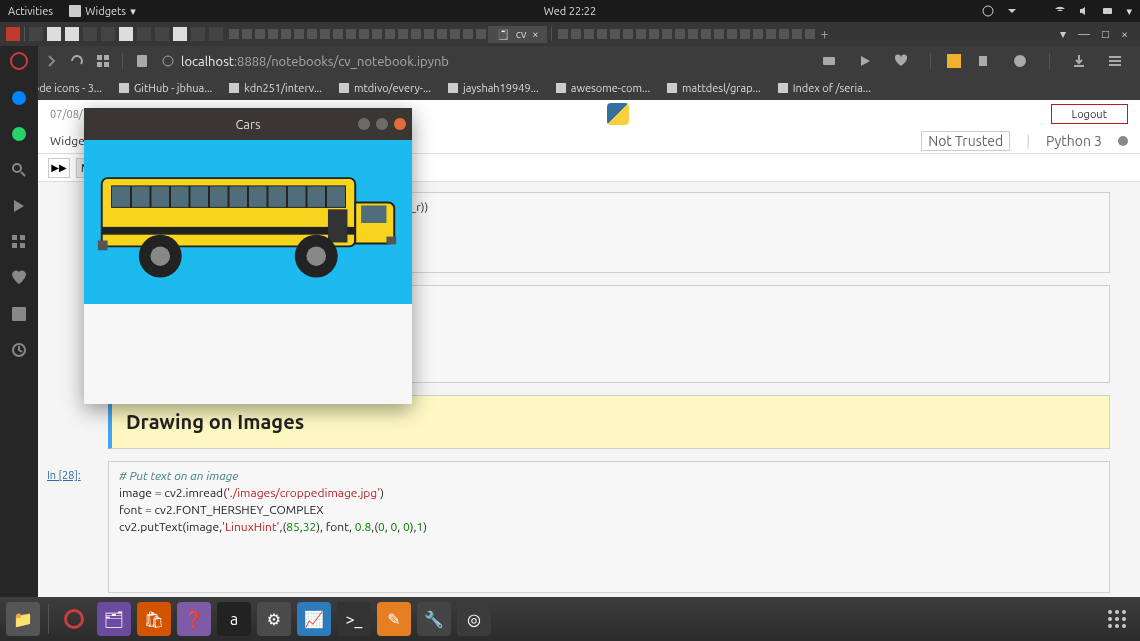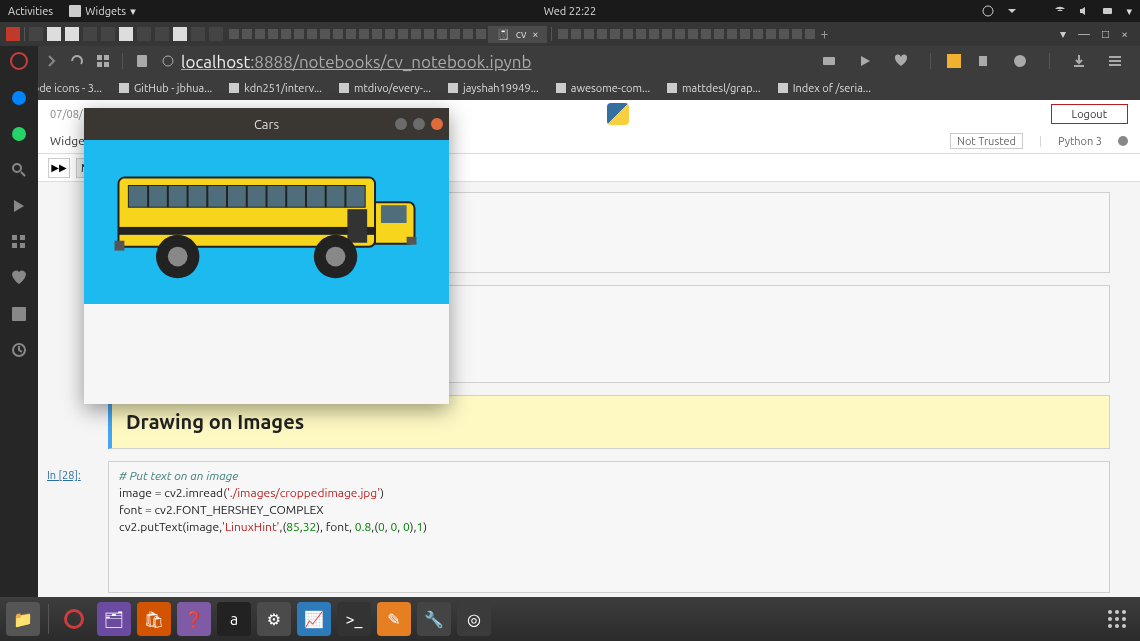--- a/index.html
+++ b/index.html
@@ -20,61 +20,61 @@
 .tab-strip .sq.red { background:#c0392b; }
 .tab-strip .sq.white { background:#ddd; }
 .tab-strip .active-tab { display:flex; align-items:center; gap:6px; background:#4b4b4b; padding:2px 8px; font-size:11px; color:#ddd; margin:0 2px; }
 .tab-strip .filler { display:flex; gap:3px; margin-left:4px; }
 .tab-strip .filler span { width:10px; height:10px; background:#555; }
 .win-ctrl { margin-left:auto; display:flex; gap:12px; color:#ccc; font-size:12px; padding-right:8px; }
 
 .addr-row { height:30px; display:flex; align-items:center; padding:0 12px; background:#3c3c3c; color:#aaa; }
 .addr-row svg { width:14px; height:14px; fill:#aaa; margin:0 6px; }
 .addr-row .sep { width:1px; height:16px; background:#555; margin:0 6px; }
-.addr-row .url { font-size:17px; color:#aaa;text-decoration:underline; }
+.addr-row .url { font-size:13px; color:#aaa; }
 .addr-row .url .host { color:#eee; }
 .addr-row .right { margin-left:auto; display:flex; align-items:center; gap:10px; }
 .addr-row .yel { width:14px; height:14px; background:#f0b030; }
 
 .bookmarks { height:24px; display:flex; align-items:center; gap:16px; padding:0 10px; background:#3c3c3c; color:#ddd; font-size:11px; }
 .bookmarks .bm { display:flex; align-items:center; gap:4px; white-space:nowrap; }
 .bookmarks svg { width:12px; height:12px; fill:#ccc; }
 
 
 .left-launcher { position:absolute; left:0; top:46px; bottom:44px; width:38px; background:#262626; display:flex; flex-direction:column; align-items:center; padding-top:6px; gap:20px; }
 .left-launcher svg { width:16px; height:16px; fill:#888; }
 .left-launcher .opera-o { width:18px; height:18px; border:2px solid #cc3d3d; border-radius:50%; }
 
 
 .jupyter { position:absolute; left:38px; right:0; top:100px; bottom:44px; background:#f5f5f5; overflow:hidden; }
 .jup-top { background:#fff; height:28px; display:flex; align-items:center; padding:0 12px; font-size:11px; color:#888; }
 .jup-top .logout { margin-left:auto; border:1px solid #b91c1c; padding:3px 20px; font-size:11px; color:#333; background:#fff; }
 .jup-top .pylogo { width:22px; height:22px; margin-right:16px; background:linear-gradient(135deg,#366f9e 50%,#f7cf3f 50%); border-radius:4px; }
 .jup-menus { background:#fff; height:26px; border-bottom:1px solid #ddd; display:flex; align-items:center; padding:0 12px; font-size:12px; color:#333; gap:16px; }
-.jup-menus .right { margin-left:auto; display:flex; align-items:center; gap:16px; font-size:11px; color:#666; }
+.jup-menus .right { margin-left:auto; display:flex; align-items:center; gap:16px; font-size:14px; color:#666; }
 .jup-menus .trusted { border:1px solid #ccc; padding:1px 6px; }
 .jup-menus .dot { width:10px; height:10px; border-radius:50%; background:#888; }
 .jup-toolbar { background:#fff; height:28px; border-bottom:1px solid #ddd; display:flex; align-items:center; padding:0 10px; gap:6px; }
 .jup-toolbar select { font-size:11px; width:80px; border:1px solid #ccc; height:20px; }
 .jup-toolbar .tbtn { border:1px solid #ccc; width:22px; height:20px; display:flex; align-items:center; justify-content:center; font-size:10px; background:#fff; }
 
 .notebook { padding:10px 30px 10px 70px; font-family: "DejaVu Sans Mono", monospace; font-size:12px; line-height:1.4; }
 .cell { background:#f7f7f7; border:1px solid #cfcfcf; padding:6px 10px; margin-bottom:12px; position:relative; }
 .cell.md { background:#fef9c3; border:1px solid #cfcfcf; }
 .cell.md.sel { border-left:4px solid #42a5f5; }
 .cell.md h2 { font-family: Ubuntu, sans-serif; font-size:20px; color:#222; font-weight:600; padding:6px 4px; }
 .prompt { position:absolute; left:-62px; top:6px; color:#2e6da4; font-size:11px;text-decoration:underline; }
 pre { white-space:pre; }
 .c-com { color:#408080; font-style:italic; }
 .c-str { color:#ba2121; }
 .c-num { color:#008000; }
 .c-id  { color:#222; }
 
 
-.cars-win { position:absolute; left:84px; top:108px; width:365px; height:296px; background:#f6f6f6; box-shadow:0 6px 20px rgba(0,0,0,0.4); }
+.cars-win { position:absolute; left:84px; top:108px; width:328px; height:296px; background:#f6f6f6; box-shadow:0 6px 20px rgba(0,0,0,0.4); }
 .cars-title { height:32px; background:#3a3632; color:#ddd; display:flex; align-items:center; justify-content:center; font-size:13px; position:relative; }
 .cars-title .dots { position:absolute; right:6px; display:flex; gap:6px; }
 .cars-title .dots span { width:12px; height:12px; border-radius:50%; }
 .d1 { background:#6b6b6b; } .d2 { background:#6b6b6b; } .d3 { background:#e06b3d; }
 .bus-stage { background:#1dbaf0; margin:0; padding:8px; height:164px; display:flex; align-items:center; justify-content:center; }
 .bus-stage svg { width:100%; height:100%; }
 
 
 .dock { position:absolute; left:0; right:0; bottom:0; height:44px; background:linear-gradient(#3d3d3d,#2b2b2b); display:flex; align-items:center; padding:0 6px; gap:6px; }
 .dock .app { width:34px; height:34px; border-radius:4px; display:flex; align-items:center; justify-content:center; font-size:16px; color:#fff; }

